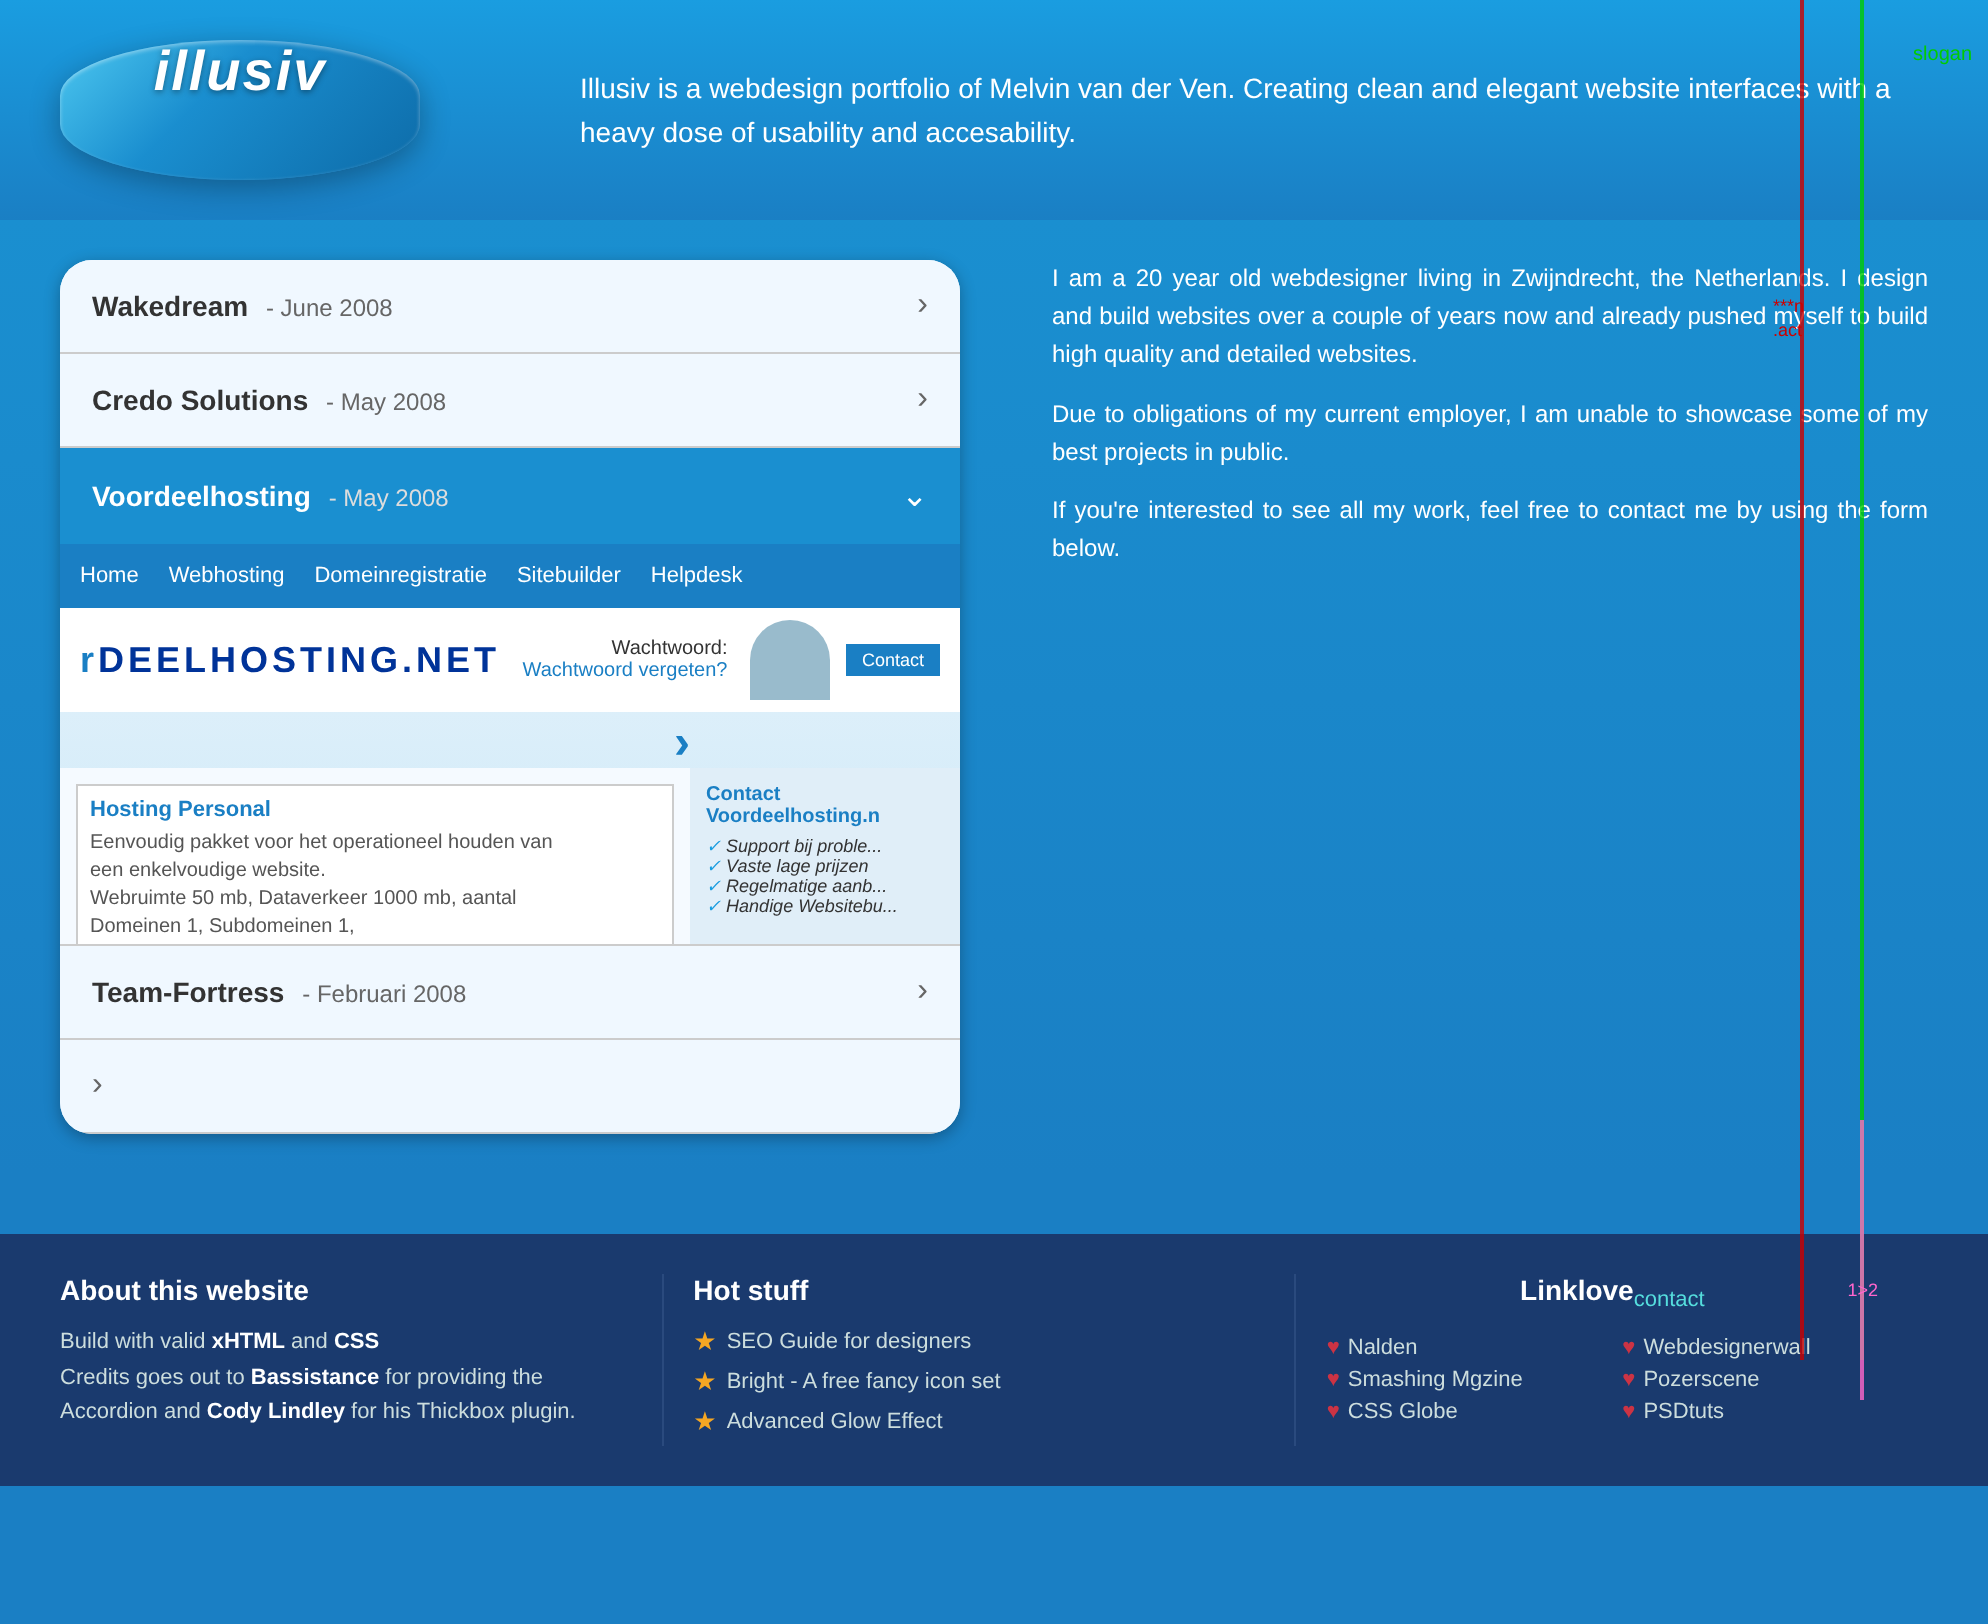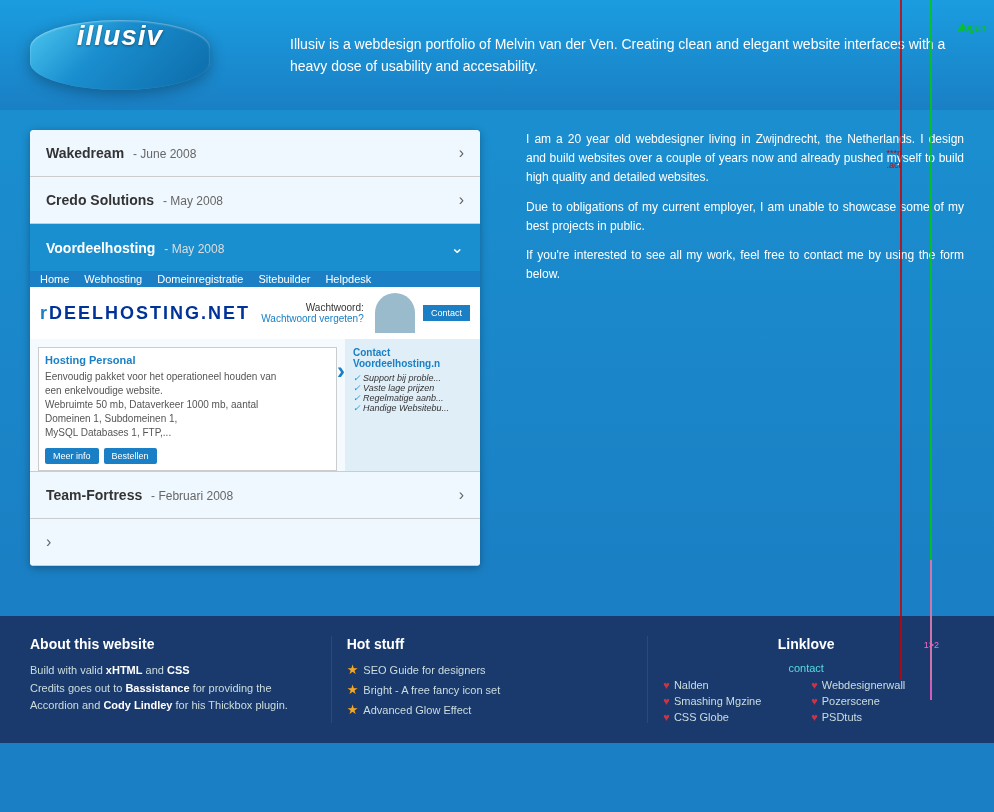--- a/index.html
+++ b/index.html
@@ -63,21 +63,21 @@
       padding: 20px 30px;
       gap: 20px;
       background: linear-gradient(180deg, #1a8fd0 0%, #1a7fc4 100%);
     }
 
     
     #accordion {
       width: 450px;
       flex-shrink: 0;
       background: #e8f4fb;
-      border-radius: 4px;
+      border-radius: 16px;
       overflow: hidden;
       box-shadow: 0 2px 8px rgba(0,0,0,0.3);
     }
     .acc-item {
       border-bottom: 1px solid #ccc;
     }
     .acc-header {
       background: #f0f8ff;
       padding: 14px 16px;
       display: flex;
@@ -127,31 +127,32 @@
     #vhnet-preview {
       background: linear-gradient(180deg, #e8f4fb 0%, #cce8f8 100%);
       width: 100%;
       height: 200px;
       position: relative;
       overflow: hidden;
       font-size: 10px;
     }
     #vhnet-bar {
       background: #1a7fc4;
-      height: 16px;
+      height: 32px;
       display: flex;
       align-items: center;
       padding: 0 10px;
       color: white;
       font-size: 11px;
       gap: 15px;
     }
     #vhnet-body {
       display: flex;
       height: 175px;
+      margin-top: 28px;
     }
     #vhnet-left {
       width: 70%;
       padding: 8px;
       background: #f5faff;
     }
     #vhnet-right {
       width: 30%;
       background: #e0eef8;
       padding: 8px;
@@ -567,21 +568,21 @@
         <span>Bright - A free fancy icon set</span>
       </li>
       <li>
         <span class="star-icon">★</span>
         <span>Advanced Glow Effect</span>
       </li>
     </ul>
   </div>
 
   <div class="footer-col">
-    <div style="display:flex; justify-content:center; align-items:center;flex-direction:column;">
+    <div style="display:flex; justify-content:center; align-items:center;">
       <div class="footer-title">Linklove</div>
       <a href="#" class="contact-link">contact</a>
     </div>
     <div class="linklove-grid">
       <div class="linklove-item">
         <span class="heart-icon">♥</span>
         <span>Nalden</span>
       </div>
       <div class="linklove-item">
         <span class="heart-icon">♥</span>

